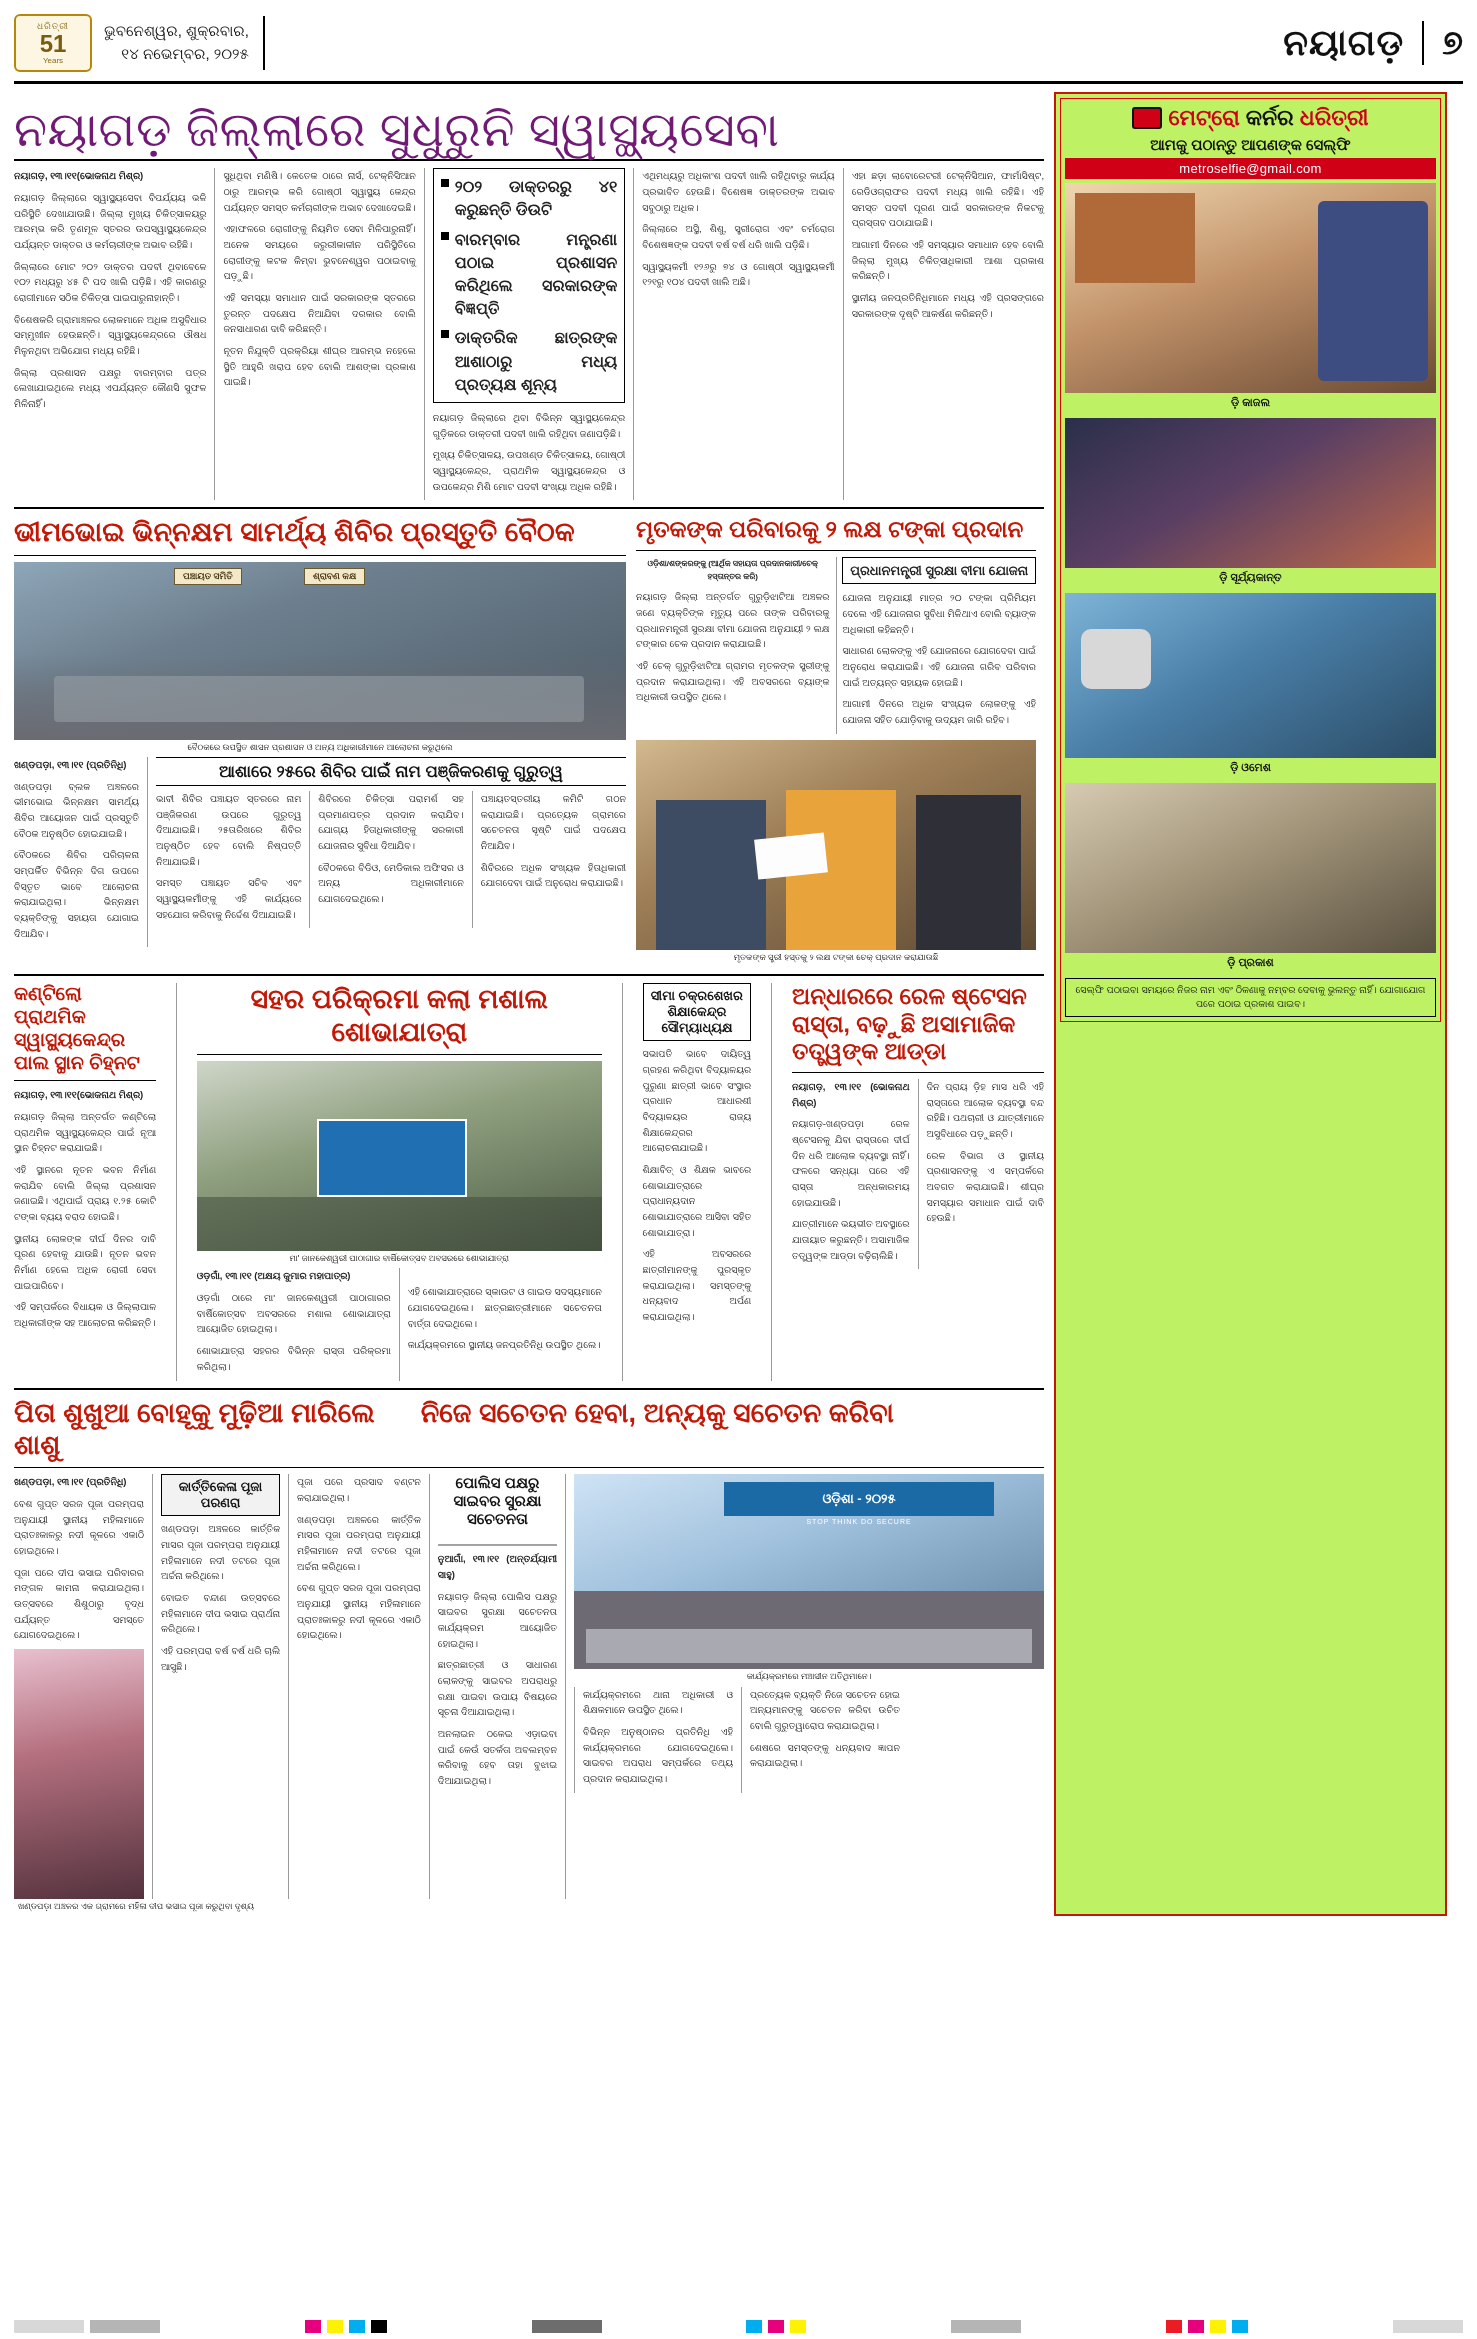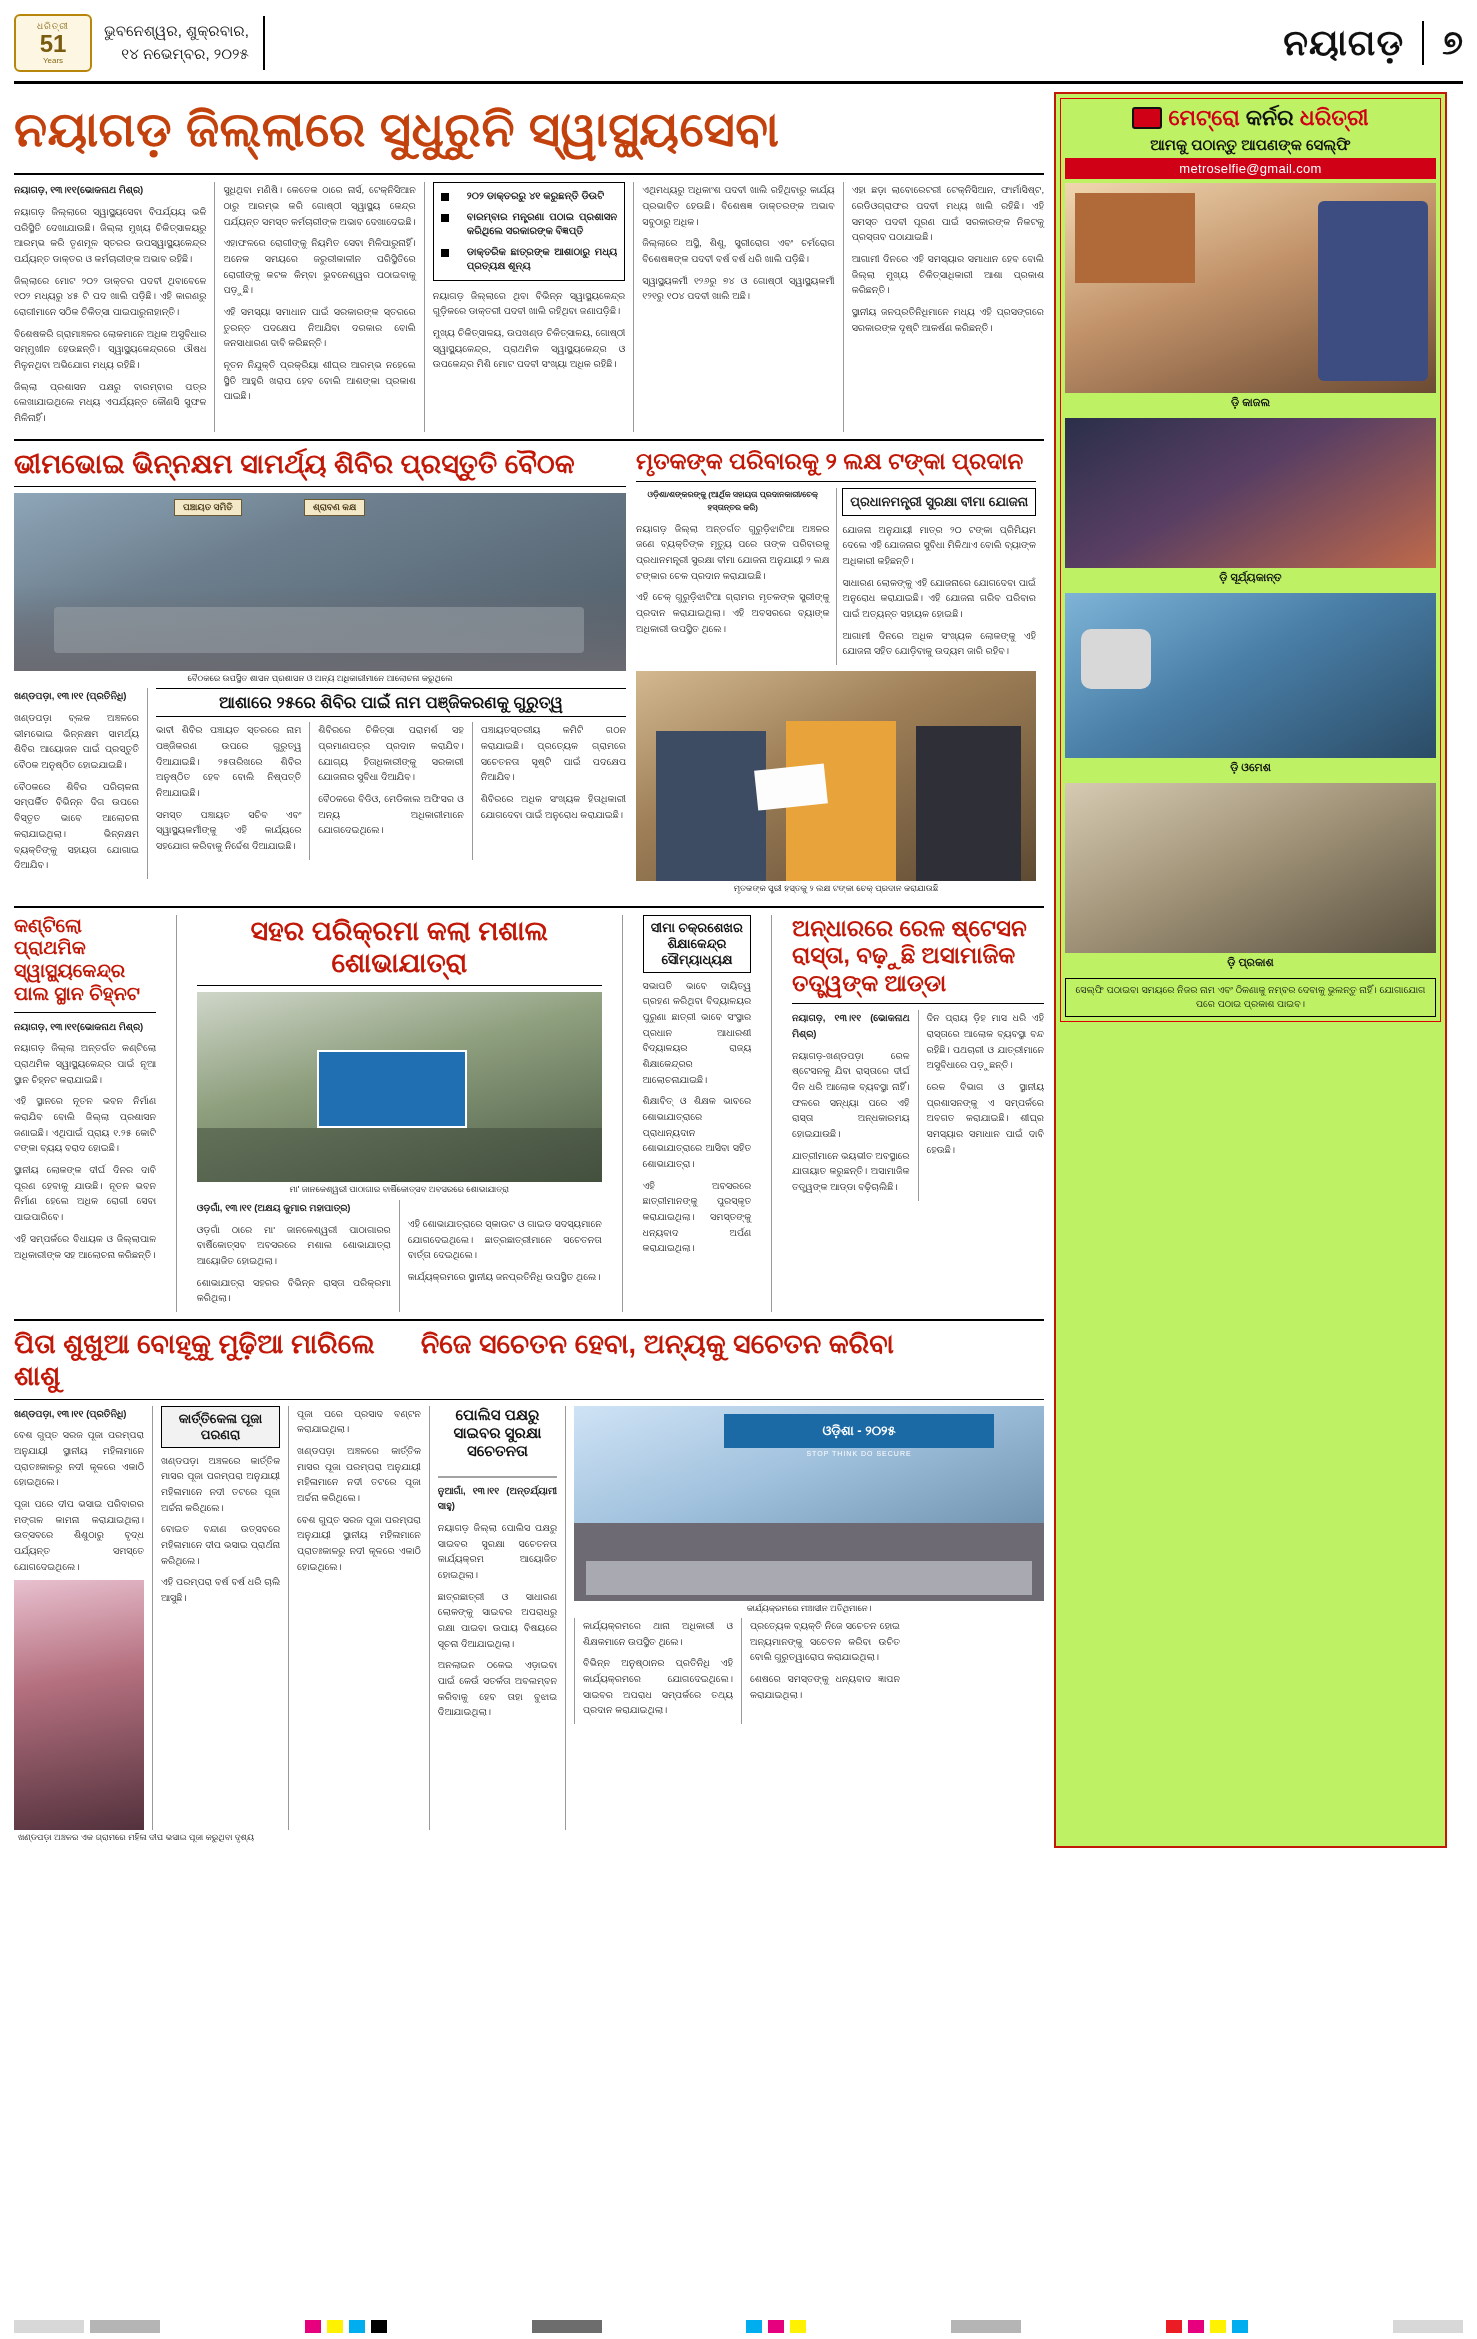--- a/index.html
+++ b/index.html
@@ -26,43 +26,43 @@
   .logo-sub { font-size:8px; color:#8a6d1b; }
   .mast-date { font-size:15px; line-height:1.5; padding-right:14px; border-right:2px solid #000; height:54px; display:flex; flex-direction:column; justify-content:center;align-items:flex-end;}
   .mast-right { margin-left:auto; display:flex; align-items:center; gap:18px; }
   .mast-edition { font-size:36px; font-weight:bold; letter-spacing:1px; }
   .mast-divider { width:2px; height:44px; background:#000; }
   .mast-page { font-size:34px; font-weight:bold; }
 
   
   .lead-headline {
     margin-top:10px;
-    font-size:48px; font-weight:bold; color:#c2410c; letter-spacing:0.5px;
+    font-size:48px; font-weight:normal; color:#701a75; letter-spacing:0.5px;
     line-height:1.15;
-    border-bottom:2px solid #000; padding-bottom:16px;
+    border-bottom:2px solid #000; padding-bottom:2px;
     width:1030px;
   }
 
   
   .body-wrap { display:flex; gap:10px; margin-top:8px; }
   .left-col { width:1030px; }
   .right-col { width:393px; border:2px solid #c21807; padding:4px; background:#bef264; }
 
   .cols { display:flex; gap:8px; }
   .col { font-size:9.5px; line-height:1.65; text-align:justify; color:#222; }
   .col p { margin:0 0 6px 0; }
   .col .dateline { font-weight:bold; }
 
   .rule-v { width:1px; background:#999; }
   .hr { border:0; border-top:1px solid #000; margin:6px 0; }
   .hr-thick { border:0; border-top:2px solid #000; margin:7px 0; }
 
   
   .bullet-box { border:1px solid #000; padding:6px 7px; margin-bottom:7px; }
-  .bullet-row { display:flex; gap:18px; align-items:flex-start; margin-bottom:6px; font-size:10px; font-weight:bold; line-height:1.45;}
+  .bullet-row { display:flex; gap:6px; align-items:flex-start; margin-bottom:6px; font-size:16px; font-weight:bold; line-height:1.45;}
   .bullet-row:last-child { margin-bottom:0; }
   .sq { width:8px; height:8px; background:#000; flex:0 0 8px; margin-top:4px; }
 
   
   .head-red { color:#c21807; font-weight:bold; line-height:1.2; }
   .h-28 { font-size:27px; }
   .h-24 { font-size:23px; }
   .h-20 { font-size:19px; }
   .h-17 { font-size:16.5px; }
   .h-15 { font-size:15px; }

